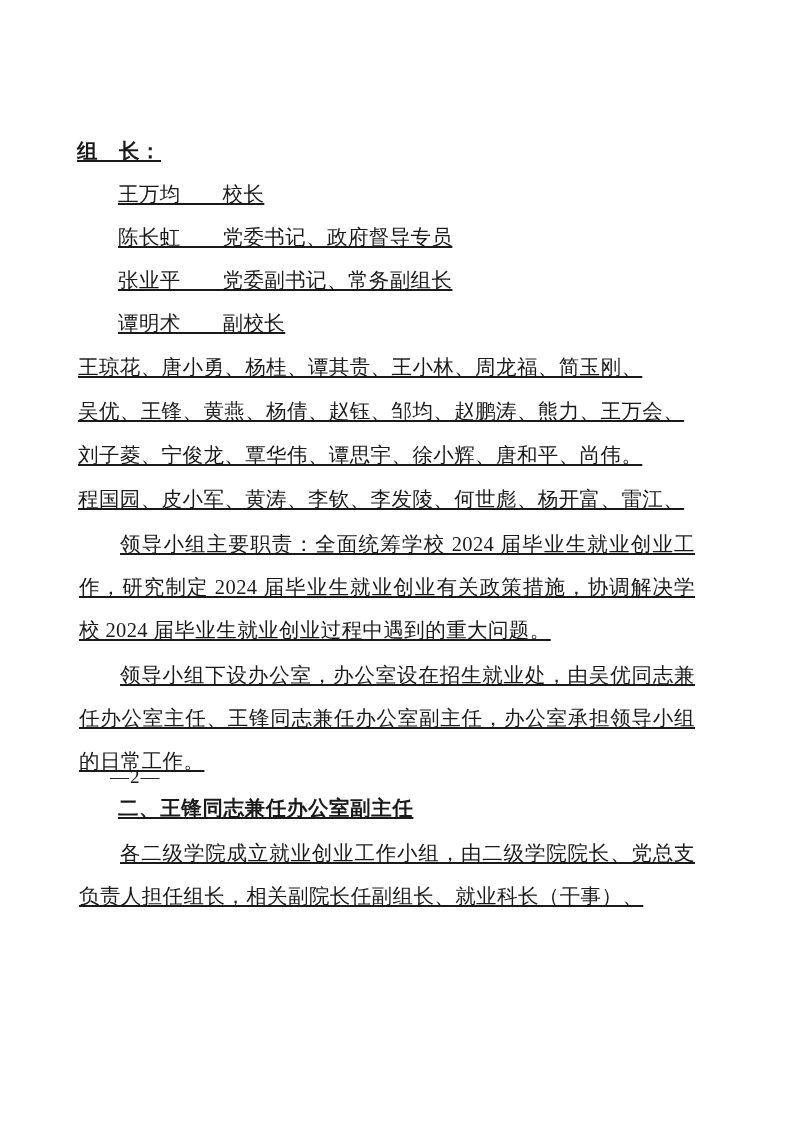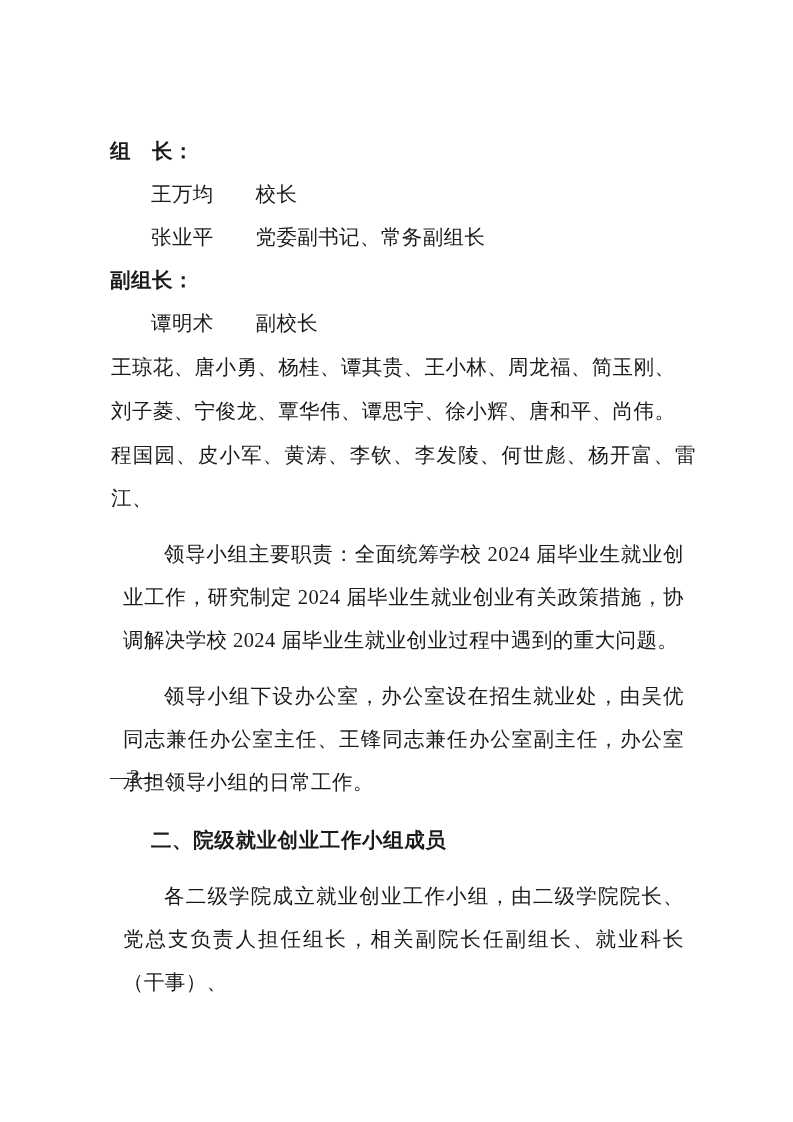--- a/index.html
+++ b/index.html
@@ -12,21 +12,22 @@
     background: #ffffff;
     font-family: "Liberation Serif", "DejaVu Serif", serif;
     color: #1a1a1a;
     overflow: hidden;
   }
   .page {
     position: relative;
     width: 793px;
     height: 874px;
     box-sizing: border-box;
-    padding: 130px 96px 0 110px;
+    padding: 130px 96px 0 77px;
+    text-decoration: underline;
   }
   .doc-body {
     font-size: 20.5px;
     line-height: 43px;
     letter-spacing: 0.4px;
   }
   .role-label {
     font-weight: bold;
     letter-spacing: 0.5px;
     margin: 0;
@@ -38,21 +39,21 @@
     padding: 0;
     white-space: pre;
   }
   .indent-1 {
     padding-left: 41px;
   }
   .indent-2 {
     padding-left: 41px;
   }
   .para {
-    margin: 13px;
+    margin: 2px;
     padding: 0;
     text-align: justify;
     text-justify: inter-ideograph;
     text-indent: 41px;
   }
   .section-heading {
     margin: 0;
     padding: 0;
     font-weight: bold;
     text-indent: 41px;
@@ -75,36 +76,37 @@
   .spacer-sm { height: 2px; }
 </style>
 </head>
 <body>
 
 <div class="page">
   <div class="doc-body">
 
     <div class="role-label">组　长：</div>
     <div class="member-line indent-1">王万均　　校长</div>
+    <div class="member-line indent-1">陈长虹　　党委书记、政府督导专员</div>
 
     <div class="member-line indent-1">张业平　　党委副书记、常务副组长</div>
 
-    <div class="role-label">副组长：</div>
     <div class="member-line indent-1">谭明术　　副校长</div>
 
 
     <div class="name-roster indent-2">王琼花、唐小勇、杨桂、谭其贵、王小林、周龙福、简玉刚、</div>
+    <div class="name-roster indent-2">吴优、王锋、黄燕、杨倩、赵钰、邹均、赵鹏涛、熊力、王万会、</div>
     <div class="name-roster indent-2">刘子菱、宁俊龙、覃华伟、谭思宇、徐小辉、唐和平、尚伟。</div>
     <div class="name-roster indent-2">程国园、皮小军、黄涛、李钦、李发陵、何世彪、杨开富、雷江、</div>
 
     <div class="para">领导小组主要职责：全面统筹学校 2024 届毕业生就业创业工作，研究制定 2024 届毕业生就业创业有关政策措施，协调解决学校 2024 届毕业生就业创业过程中遇到的重大问题。</div>
     <div class="para">领导小组下设办公室，办公室设在招生就业处，由吴优同志兼任办公室主任、王锋同志兼任办公室副主任，办公室承担领导小组的日常工作。</div>
 
     <div class="spacer-sm"></div>
 
-    <div class="section-heading">二、院级就业创业工作小组成员</div>
+    <div class="section-heading">二、王锋同志兼任办公室副主任</div>
 
     <div class="para">各二级学院成立就业创业工作小组，由二级学院院长、党总支负责人担任组长，相关副院长任副组长、就业科长（干事）、</div>
 
   </div>
 
   <div class="page-number">—2—</div>
 </div>
 
 </body></html>

